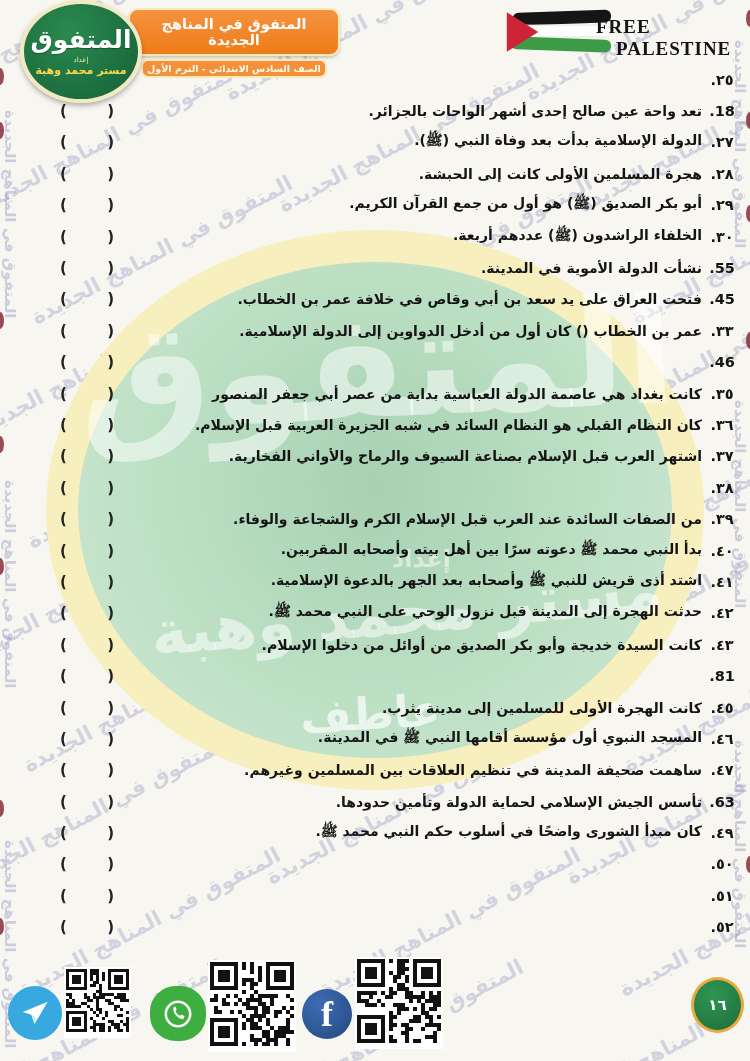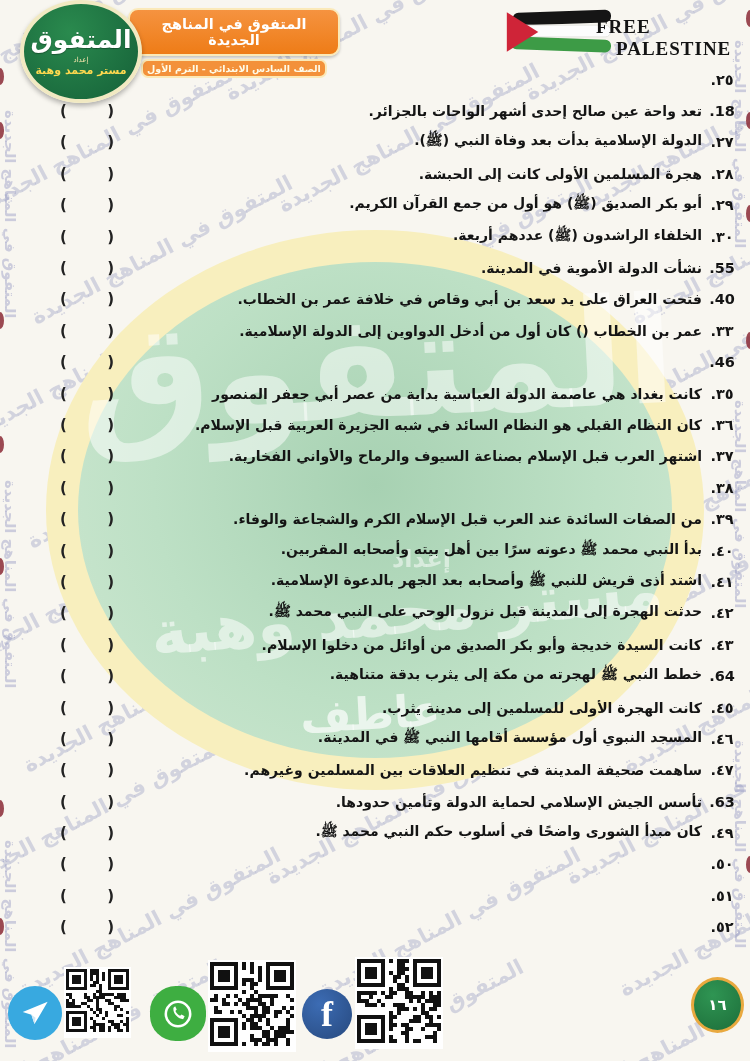--- a/index.html
+++ b/index.html
@@ -207,21 +207,21 @@
     <div class="q-row">
       <span class="q-num">55.</span>
       <span class="q-text">نشأت الدولة الأموية في المدينة.</span>
       <span class="q-blank">
         <span>(</span>
         <span>)</span>
       </span>
     </div>
 
     <div class="q-row">
-      <span class="q-num">40.</span>
+      <span class="q-num">45.</span>
       <span class="q-text">فتحت العراق على يد سعد بن أبي وقاص في خلافة عمر بن الخطاب.</span>
       <span class="q-blank">
         <span>(</span>
         <span>)</span>
       </span>
     </div>
 
     <div class="q-row">
       <span class="q-num">٣٣.</span>
       <span class="q-text">عمر بن الخطاب () كان أول من أدخل الدواوين إلى الدولة الإسلامية.</span>
@@ -313,22 +313,21 @@
     <div class="q-row">
       <span class="q-num">٤٣.</span>
       <span class="q-text">كانت السيدة خديجة وأبو بكر الصديق من أوائل من دخلوا الإسلام.</span>
       <span class="q-blank">
         <span>(</span>
         <span>)</span>
       </span>
     </div>
 
     <div class="q-row">
-      <span class="q-num">64.</span>
-      <span class="q-text">خطط النبي ﷺ لهجرته من مكة إلى يثرب بدقة متناهية.</span>
+      <span class="q-num">81.</span>
       <span class="q-blank">
         <span>(</span>
         <span>)</span>
       </span>
     </div>
 
     <div class="q-row">
       <span class="q-num">٤٥.</span>
       <span class="q-text">كانت الهجرة الأولى للمسلمين إلى مدينة يثرب.</span>
       <span class="q-blank">

